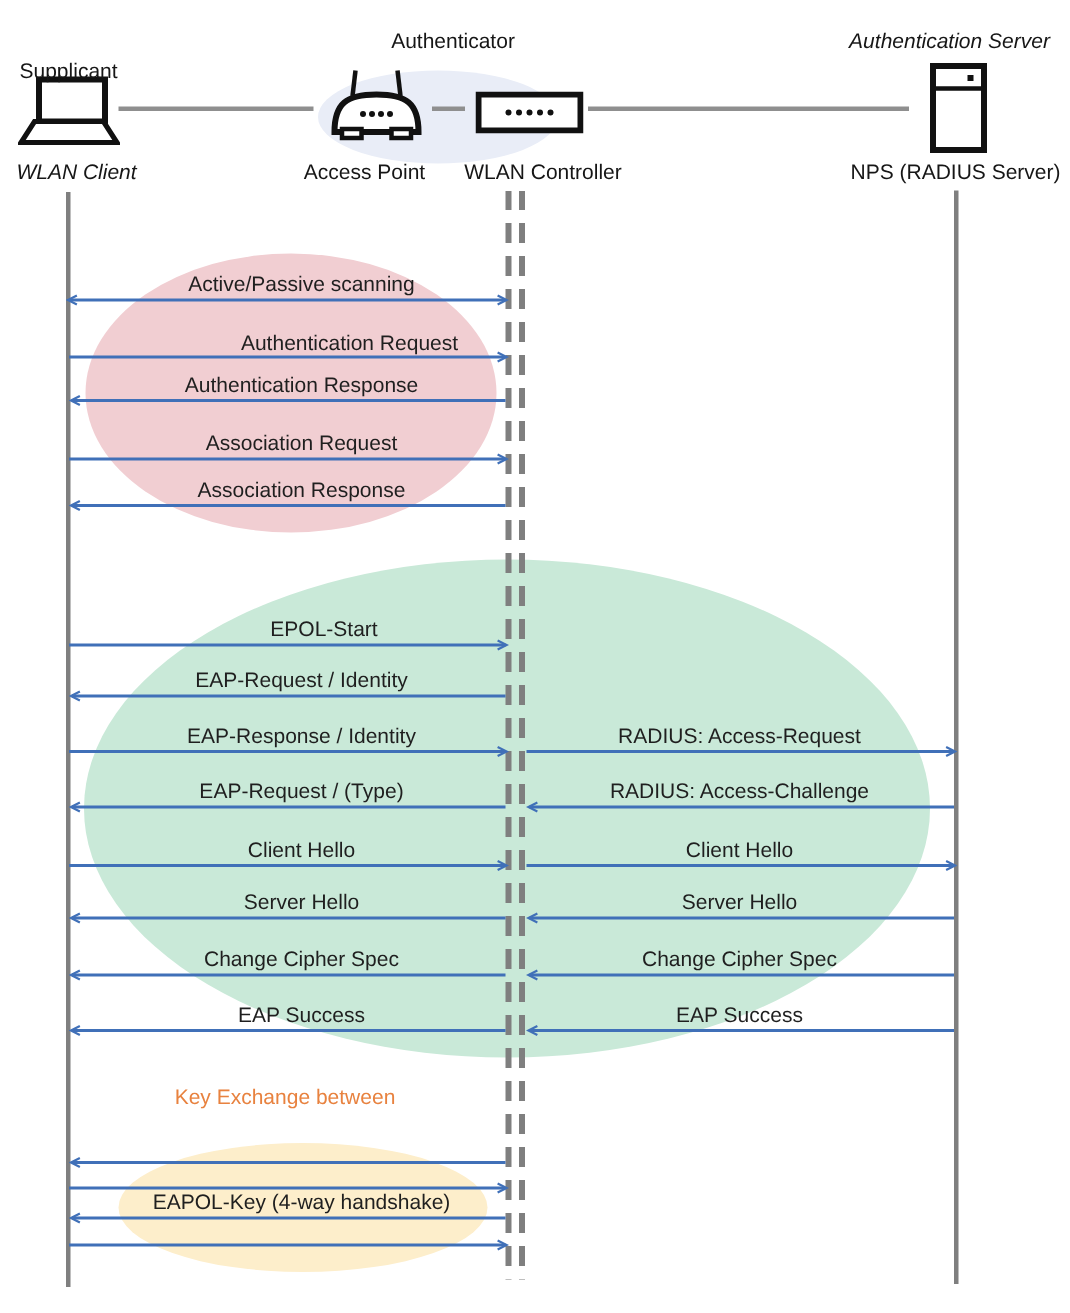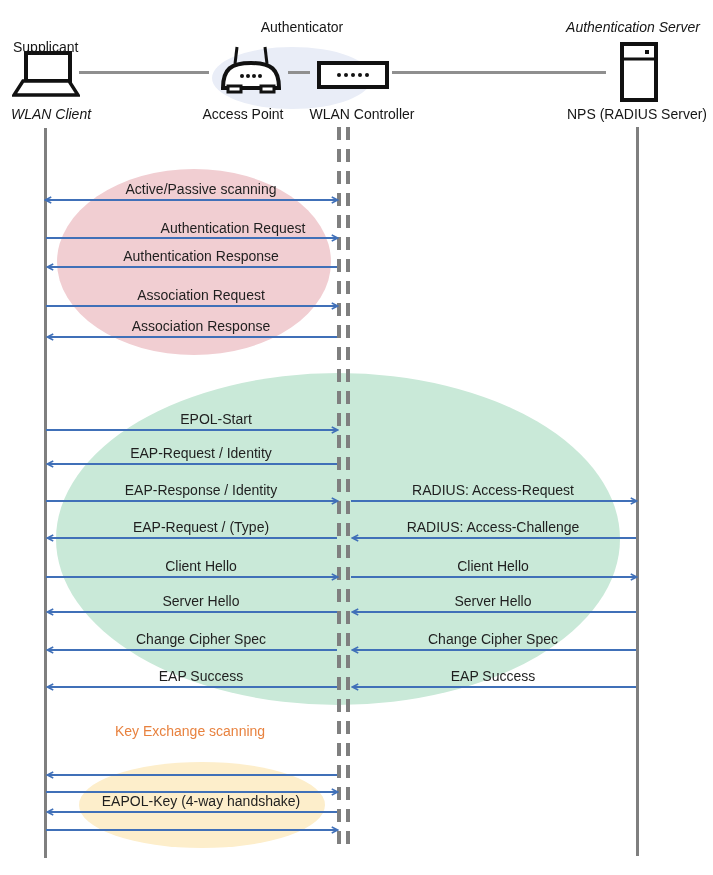--- a/index.html
+++ b/index.html
@@ -98,21 +98,21 @@
   <div class="node-label centered" style="left:51px;top:106px;font-style:italic;">WLAN Client</div>
   <div class="node-label centered" style="left:243px;top:106px;">Access Point</div>
   <div class="node-label centered" style="left:362px;top:106px;">WLAN Controller</div>
   <div class="node-label centered" style="left:637px;top:106px;">NPS (RADIUS Server)</div>
 
   <div class="lifeline" style="left:44px;top:128px;height:730px;"></div>
   <div class="lifeline-dashed" style="left:337px;top:127px;height:726px;"></div>
   <div class="lifeline-dashed" style="left:346px;top:127px;height:726px;"></div>
   <div class="lifeline" style="left:636px;top:127px;height:729px;"></div>
 
-  <div class="phase-title p3" style="left:190px;top:723px;">Key Exchange scanning</div>
+  <div class="phase-title p3" style="left:190px;top:723px;">Key Exchange between</div>
 
   <svg id="arrow-layer">
     <defs>
       <marker id="head" viewBox="0 0 12 12" markerWidth="9" markerHeight="9" refX="9" refY="6" orient="auto-start-reverse" markerUnits="userSpaceOnUse">
         <path d="M2,2 L10,6 L2,10" fill="none" stroke="#4070b8" stroke-width="2"></path>
       </marker>
     </defs>
   <line x1="46" x2="337" y1="200" y2="200" stroke="#4070b8" stroke-width="2" marker-end="url(#head)" marker-start="url(#head)"></line>
       <line x1="46" x2="337" y1="238" y2="238" stroke="#4070b8" stroke-width="2" marker-end="url(#head)"></line>
       <line x1="337" x2="48" y1="267" y2="267" stroke="#4070b8" stroke-width="2" marker-end="url(#head)"></line>

